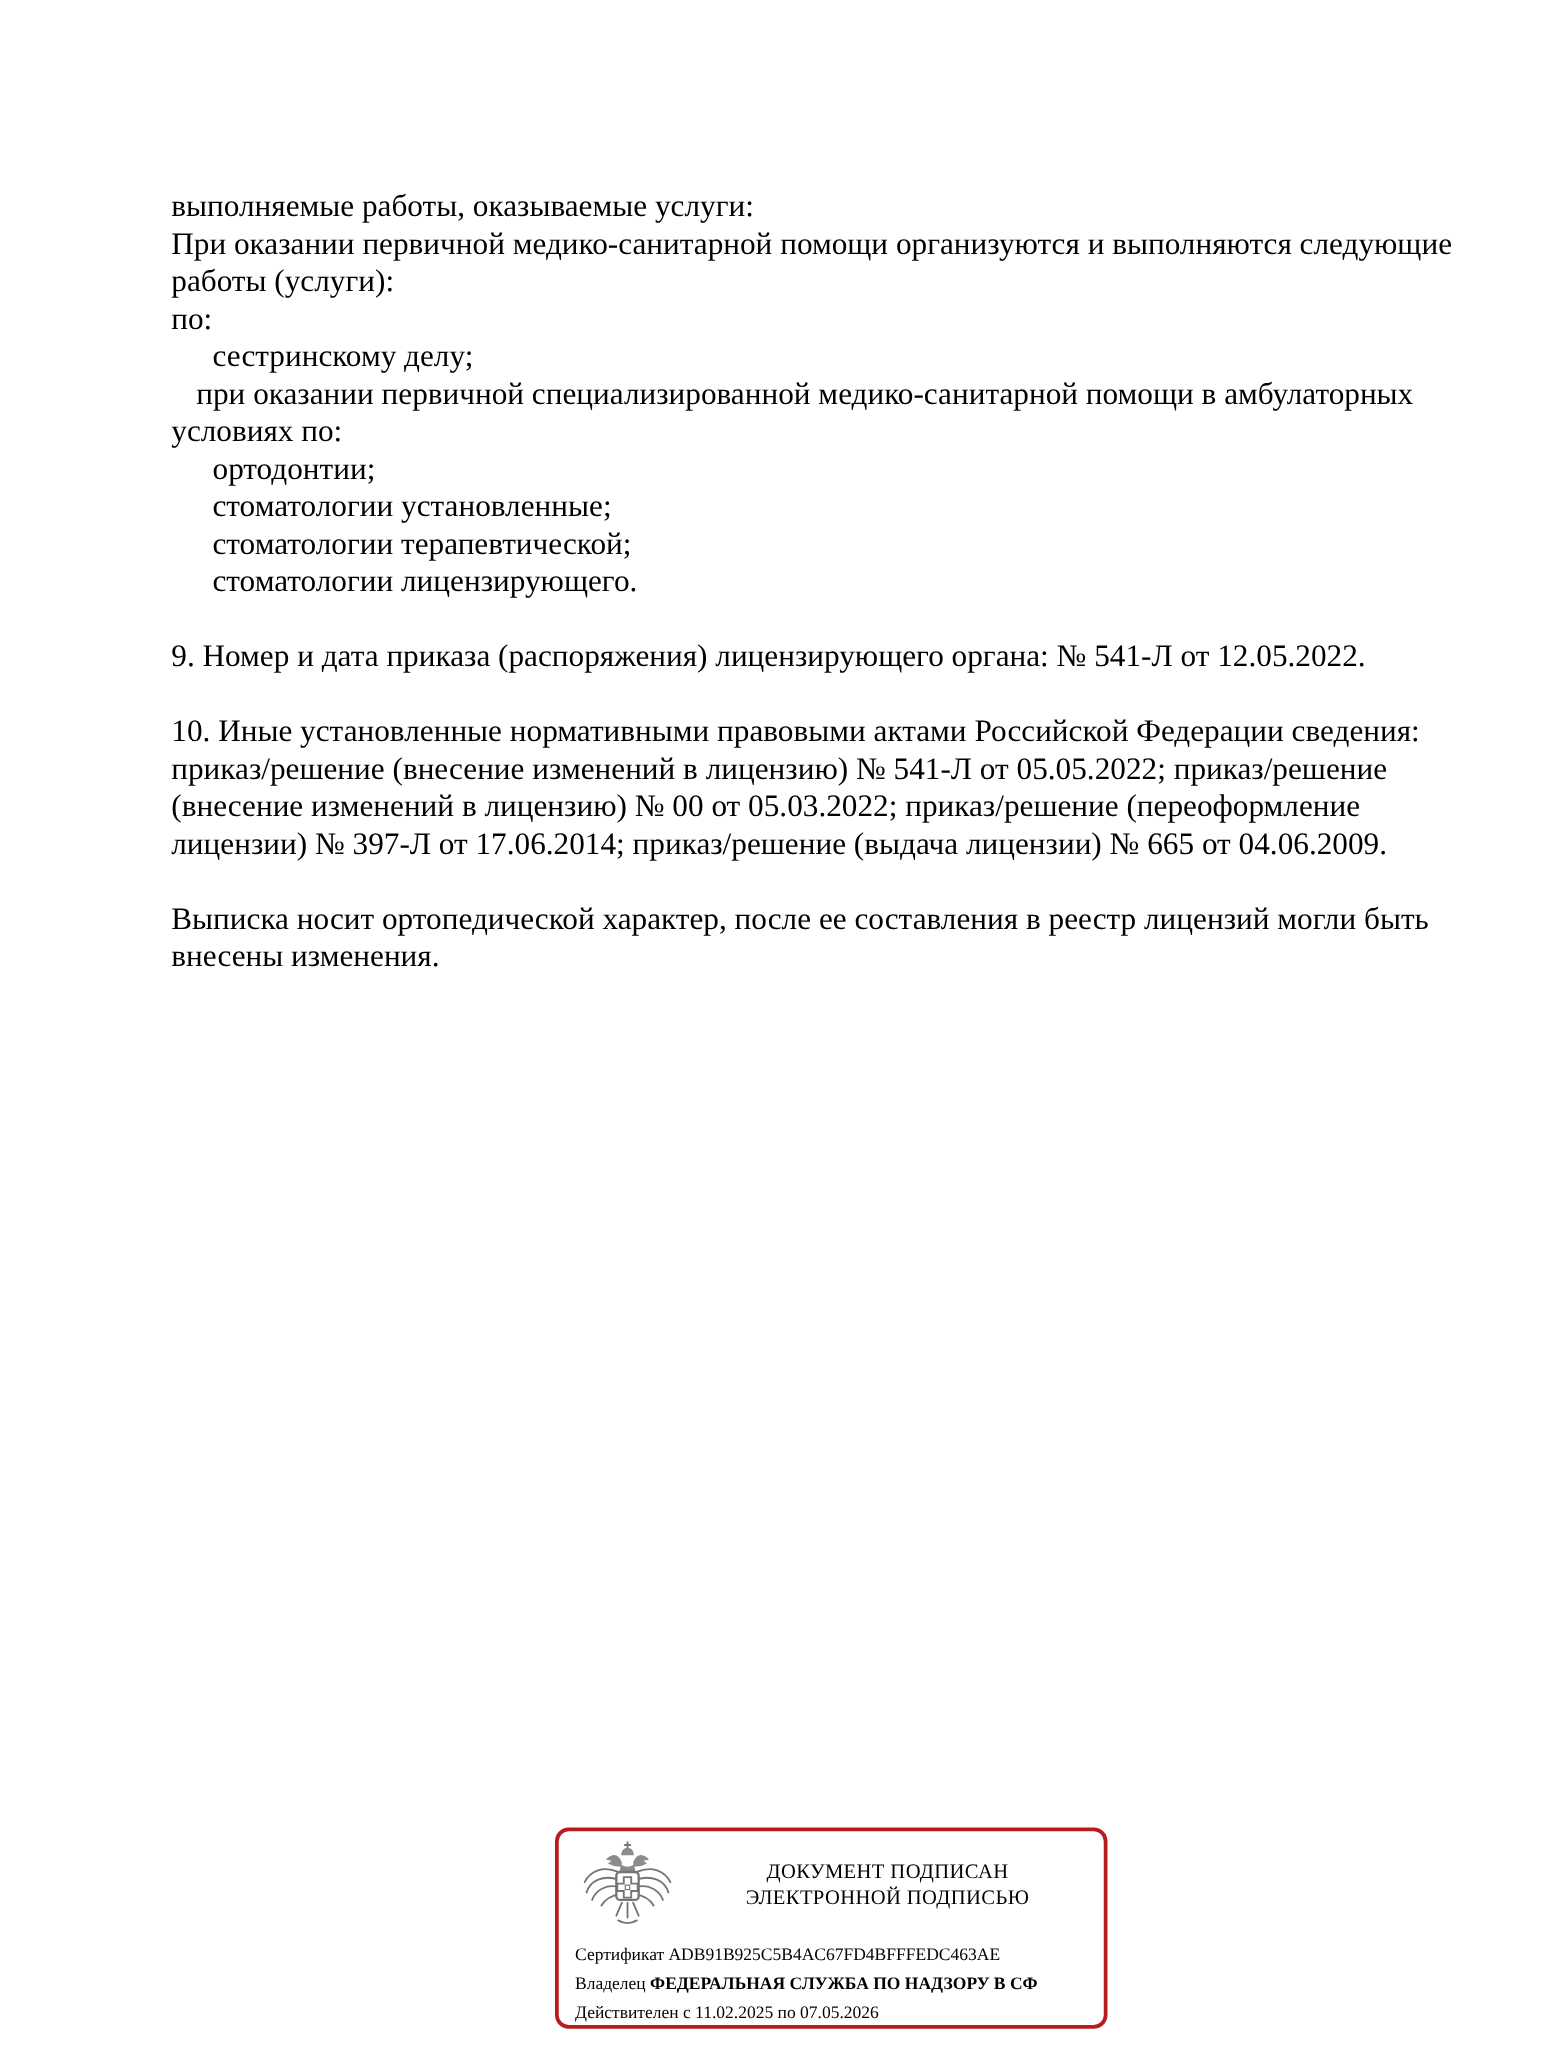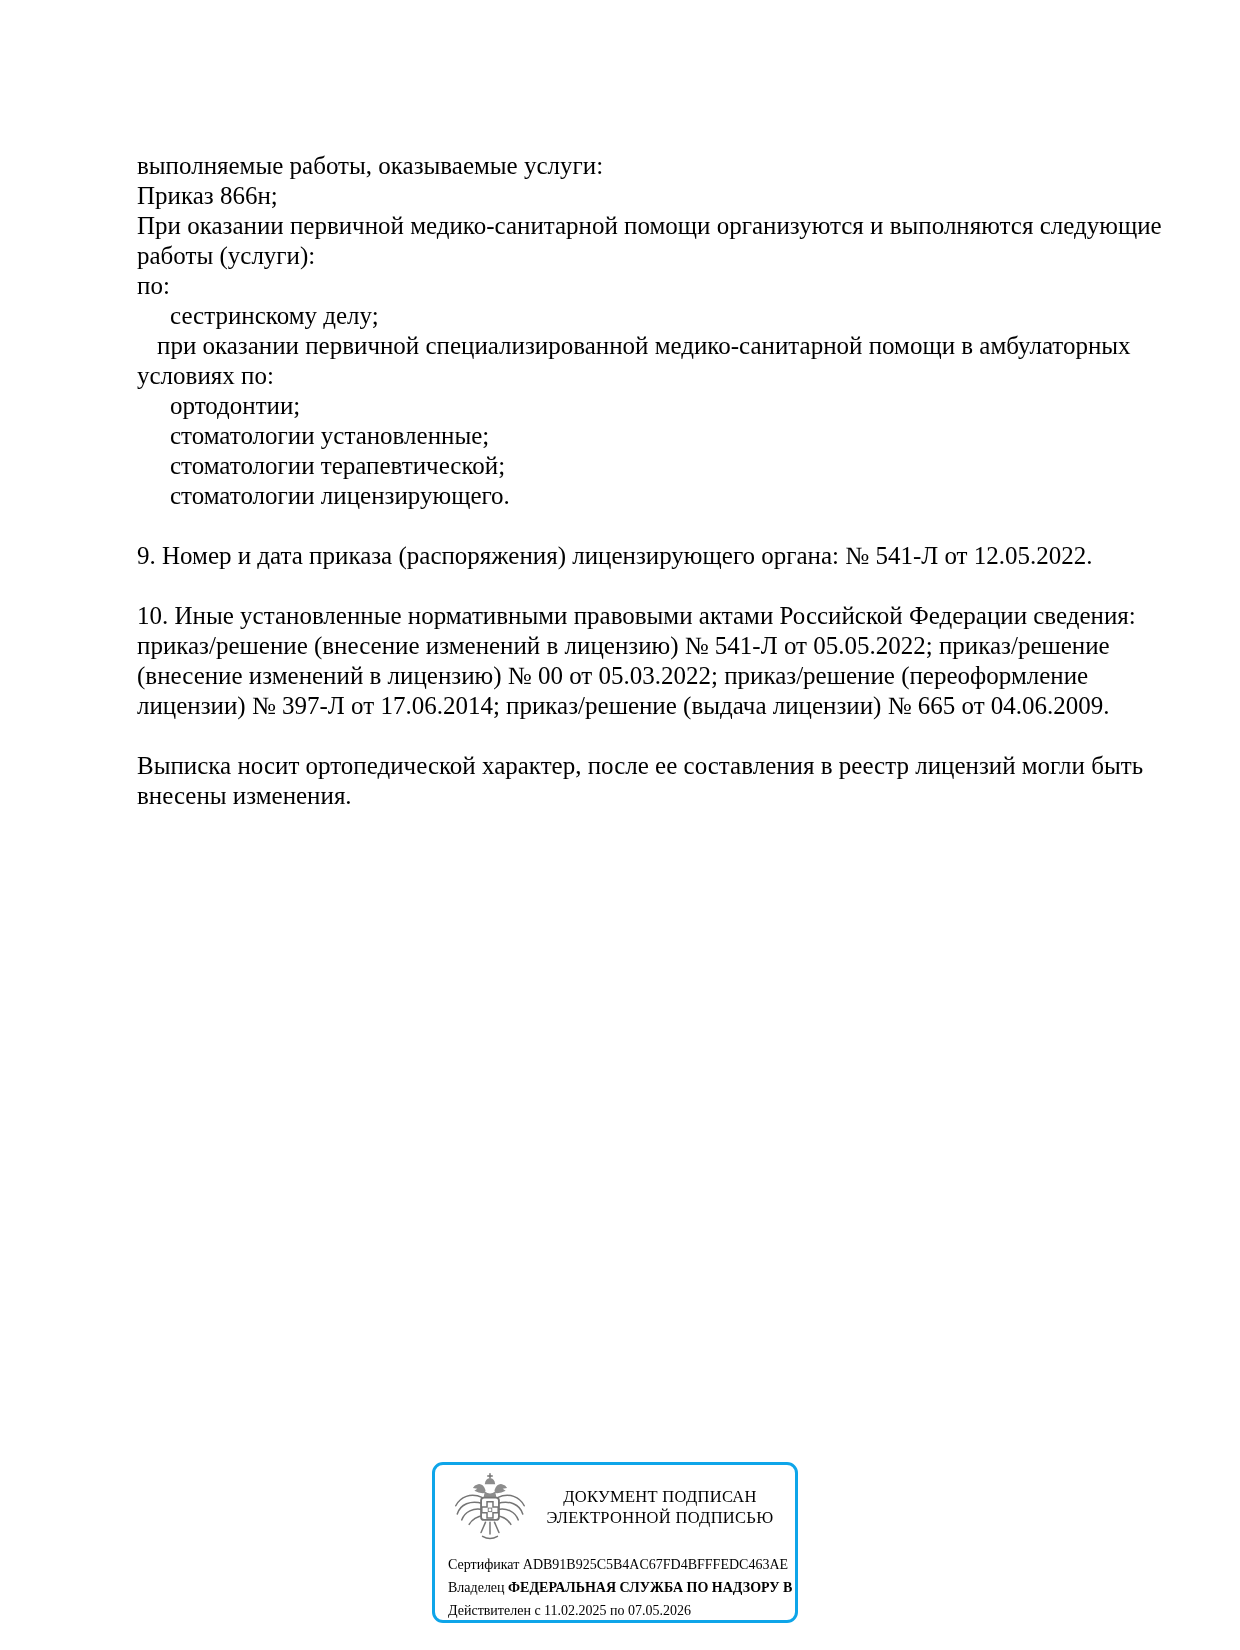--- a/index.html
+++ b/index.html
@@ -29,26 +29,26 @@
   .line {
     white-space: nowrap;
     min-height: 30px;
   }
   .line.indent-1 { padding-left: 20px; }
   .line.indent-2 { padding-left: 33px; }
   .line.blank    { }
   
   .sig-box {
     position: absolute;
-    left: 432px;
+    left: 444px;
     top: 1462px;
-    width: 366px;
+    width: 442px;
     height: 161px;
     box-sizing: border-box;
-    border: 3px solid #0ea5e9;
+    border: 3px solid #b91c1c;
     border-radius: 11px;
     overflow: hidden;
     background: #ffffff;
   }
   .emblem {
     position: absolute;
     left: 17px;
     top: 8px;
     width: 76px;
     height: 70px;
@@ -75,21 +75,20 @@
   .sig-line { white-space: nowrap; }
   .sig-line b { font-weight: bold; }
 </style>
 </head>
 <body>
 
 <div class="page">
 
   <div class="text-block">
       <div class="line indent-0">выполняемые работы, оказываемые услуги:</div>
-      <div class="line indent-0">Приказ 866н;</div>
       <div class="line indent-0">При оказании первичной медико-санитарной помощи организуются и выполняются следующие</div>
       <div class="line indent-0">работы (услуги):</div>
       <div class="line indent-0">по:</div>
       <div class="line indent-2">сестринскому делу;</div>
       <div class="line indent-1">при оказании первичной специализированной медико-санитарной помощи в амбулаторных</div>
       <div class="line indent-0">условиях по:</div>
       <div class="line indent-2">ортодонтии;</div>
       <div class="line indent-2">стоматологии установленные;</div>
       <div class="line indent-2">стоматологии терапевтической;</div>
       <div class="line indent-2">стоматологии лицензирующего.</div>

